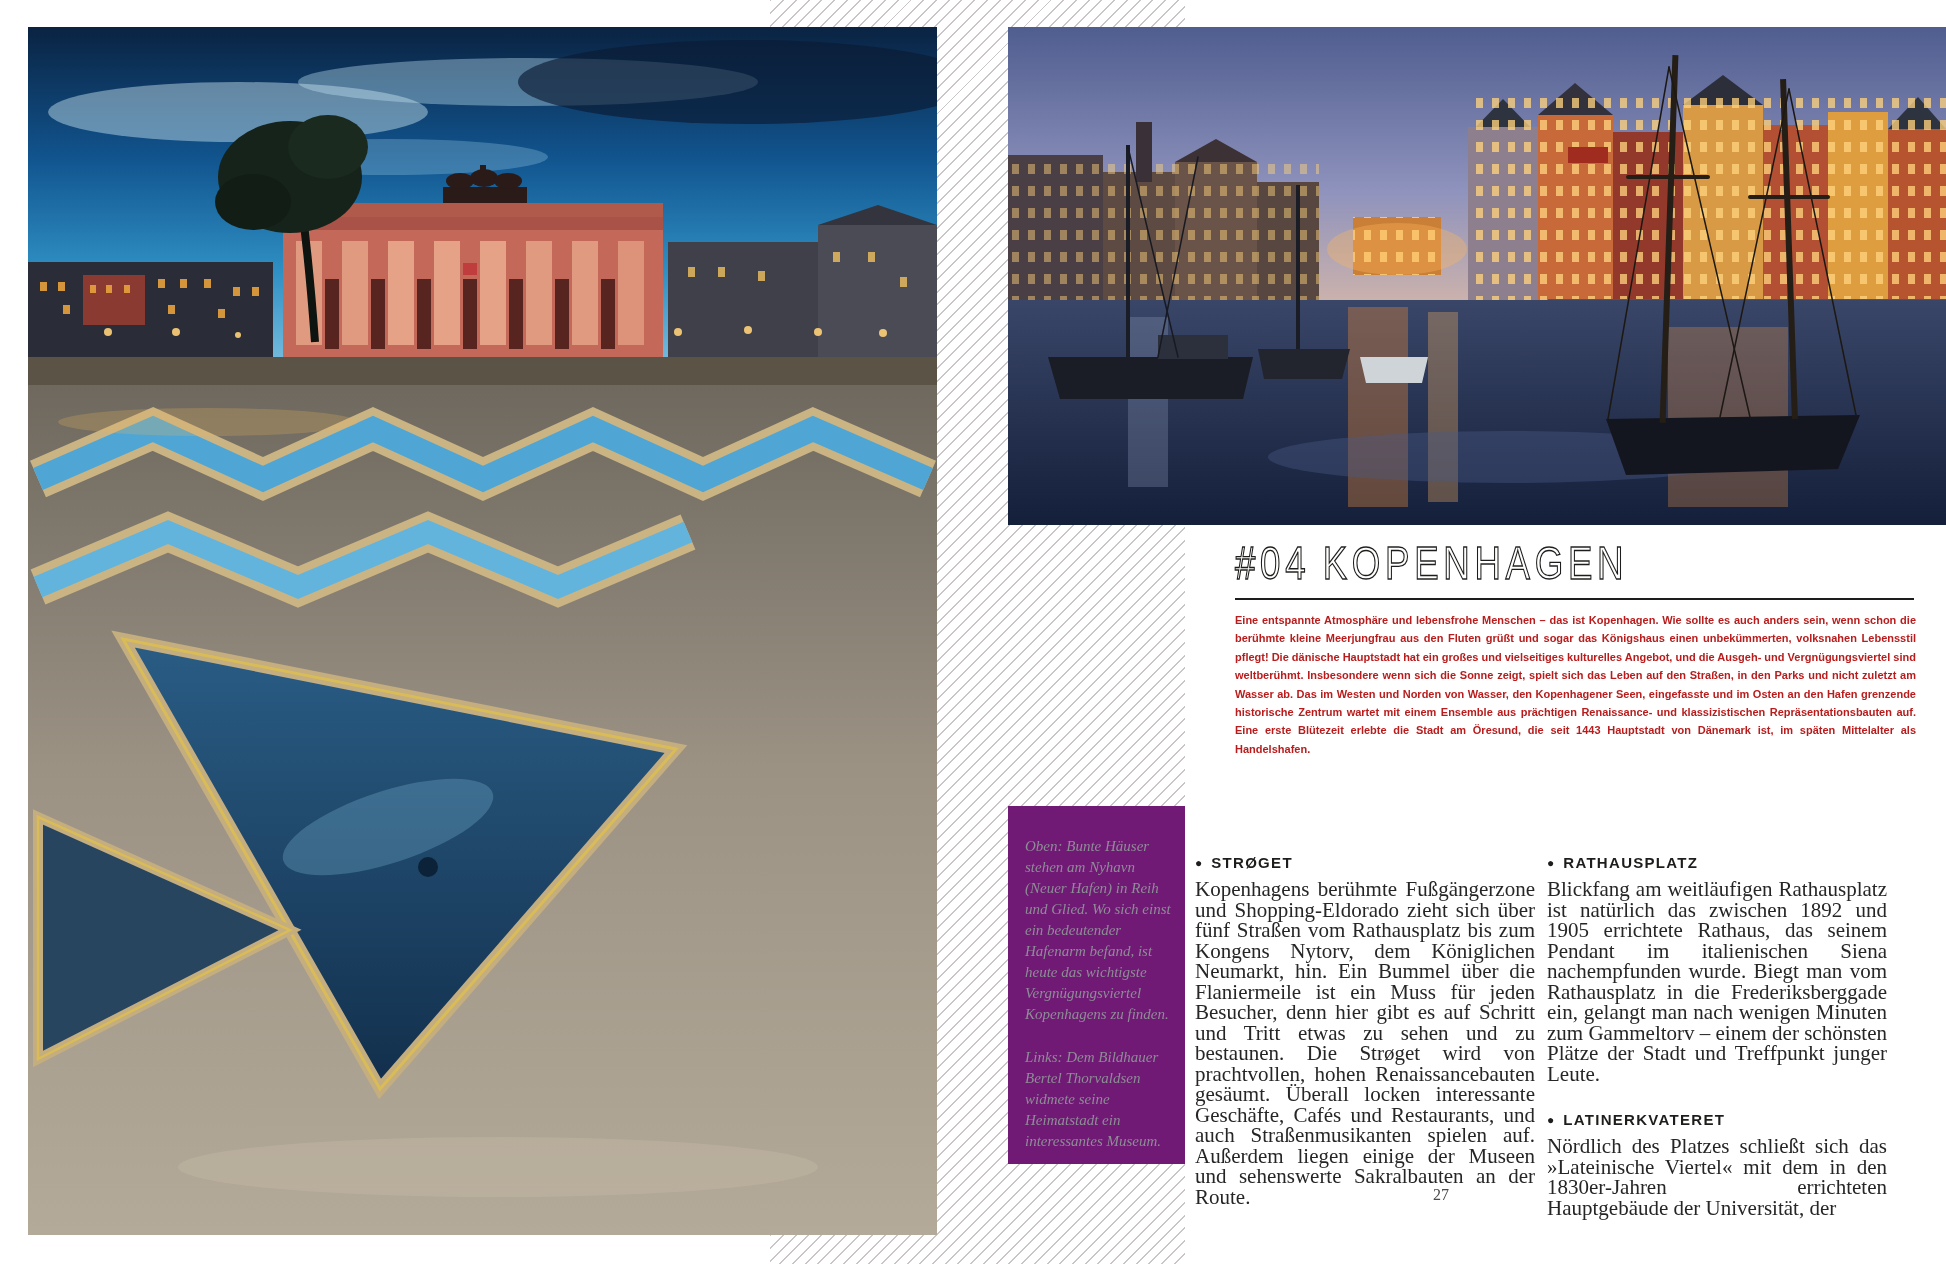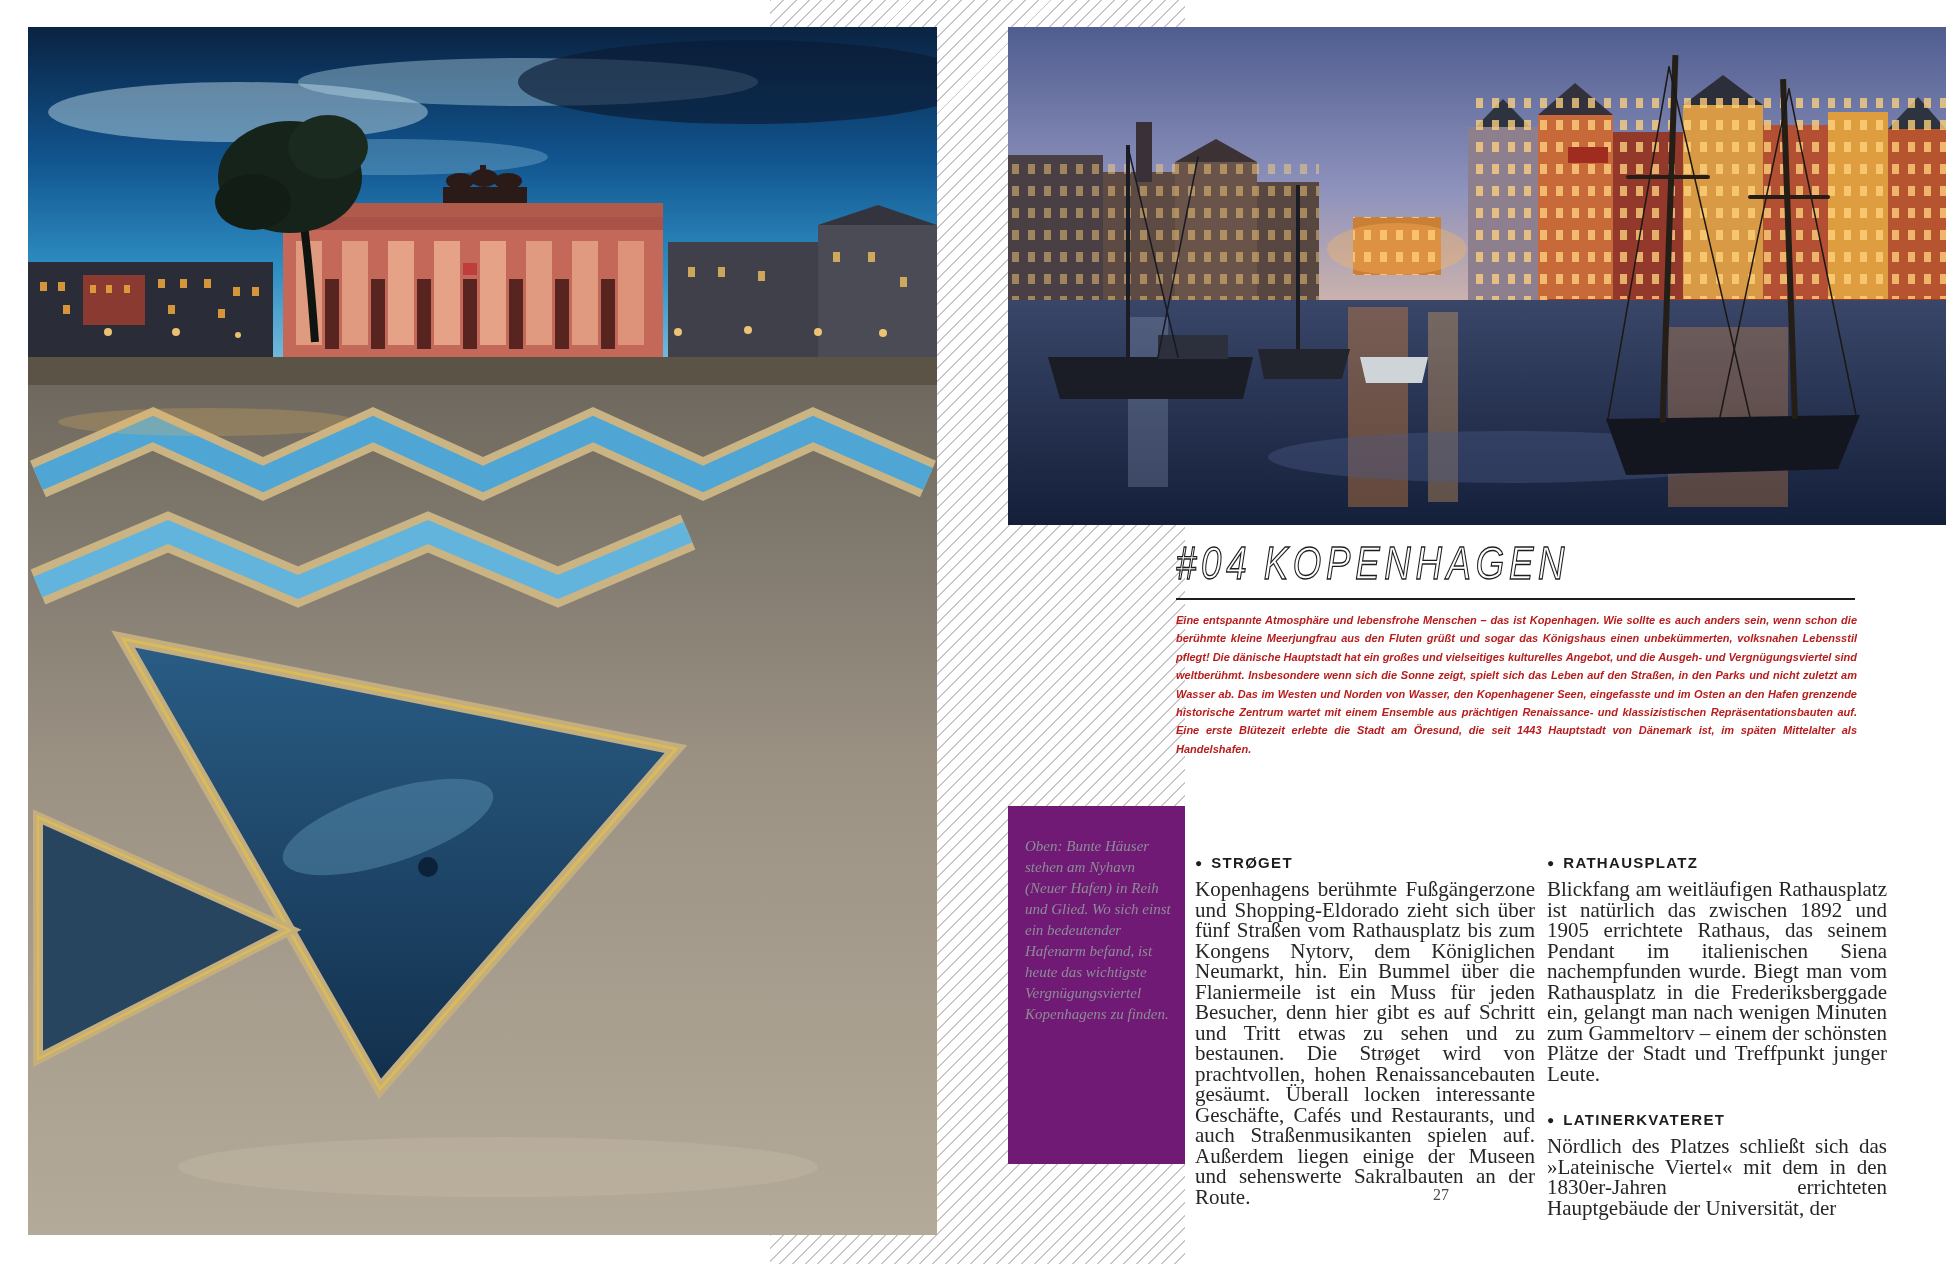--- a/index.html
+++ b/index.html
@@ -14,21 +14,21 @@
   .photo-left{position:absolute;left:28px;top:27px;width:909px;height:1208px;}
   .photo-right{position:absolute;left:1008px;top:27px;width:938px;height:498px;}
   .photo-left svg,.photo-right svg{display:block;width:100%;height:100%;}
 
   
   .caption-box{position:absolute;left:1008px;top:806px;width:177px;height:358px;background:#701a75;
     box-sizing:border-box;padding:30px 10px 0 17px;}
   .caption-box p{margin:0 0 22px 0;font-family:"Liberation Serif",serif;font-style:italic;
     font-size:15px;line-height:21px;color:#8d8d96;}
 
-  .chapter-header{position:absolute;left:1176px;top:536px;width:681px;font-style:italic;}
+  .chapter-header{position:absolute;left:1235px;top:536px;width:681px;}
   .chapter-title{margin:0;font-family:"Liberation Sans",sans-serif;font-weight:400;
     font-size:47px;line-height:54px;height:58px;letter-spacing:6px;white-space:nowrap;
     color:transparent;-webkit-text-stroke:1.35px #1d1d1b;
     transform:scaleX(0.78);transform-origin:left top;}
   @supports not (-webkit-text-stroke: 1px #000){.chapter-title{color:#1d1d1b;}}
   .chapter-title .city{margin-left:16px;}
   .title-rule{margin-top:4px;width:679px;height:2px;background:#1d1d1b;}
   .intro{margin:11px 0 0 0;font-weight:700;font-size:11px;line-height:18.4px;
     text-align:justify;color:#b91c1c;}
 
@@ -267,20 +267,21 @@
           <line x1="742" y1="170" x2="820" y2="170" stroke="#241e16" stroke-width="4"></line>
         </g>
         <line x1="190" y1="130" x2="150" y2="330" stroke="#171a22" stroke-width="1.5"></line>
         <line x1="120" y1="120" x2="170" y2="330" stroke="#171a22" stroke-width="1.5"></line>
       </g>
     </svg>
   </figure>
 
   <div class="caption-box">
     <p>Oben: Bunte Häuser stehen am Nyhavn (Neuer Hafen) in Reih und Glied. Wo sich einst ein bedeutender Hafenarm befand, ist heute das wichtigste Vergnügungsviertel Kopenhagens zu finden.</p>
+    <p>Links: Dem Bildhauer Bertel Thorvaldsen widmete seine Heimatstadt ein interessantes Museum.</p>
   </div>
 
   <header class="chapter-header">
     <h1 class="chapter-title"><span>#04</span><span class="city">KOPENHAGEN</span></h1>
     <div class="title-rule"></div>
     <p class="intro">Eine entspannte Atmosphäre und lebensfrohe Menschen – das ist Kopenhagen. Wie sollte es auch anders sein, wenn schon die berühmte kleine Meerjungfrau aus den Fluten grüßt und sogar das Königshaus einen unbekümmerten, volksnahen Lebensstil pflegt! Die dänische Hauptstadt hat ein großes und vielseitiges kulturelles Angebot, und die Ausgeh- und Vergnügungsviertel sind weltberühmt. Insbesondere wenn sich die Sonne zeigt, spielt sich das Leben auf den Straßen, in den Parks und nicht zuletzt am Wasser ab. Das im Westen und Norden von Wasser, den Kopenhagener Seen, eingefasste und im Osten an den Hafen grenzende historische Zentrum wartet mit einem Ensemble aus prächtigen Renaissance- und klassizistischen Repräsentationsbauten auf. Eine erste Blütezeit erlebte die Stadt am Öresund, die seit 1443 Hauptstadt von Dänemark ist, im späten Mittelalter als Handelshafen.</p>
   </header>
 
   <section class="col col1">
     <h2><span class="dot">●</span><span>STRØGET</span></h2>

